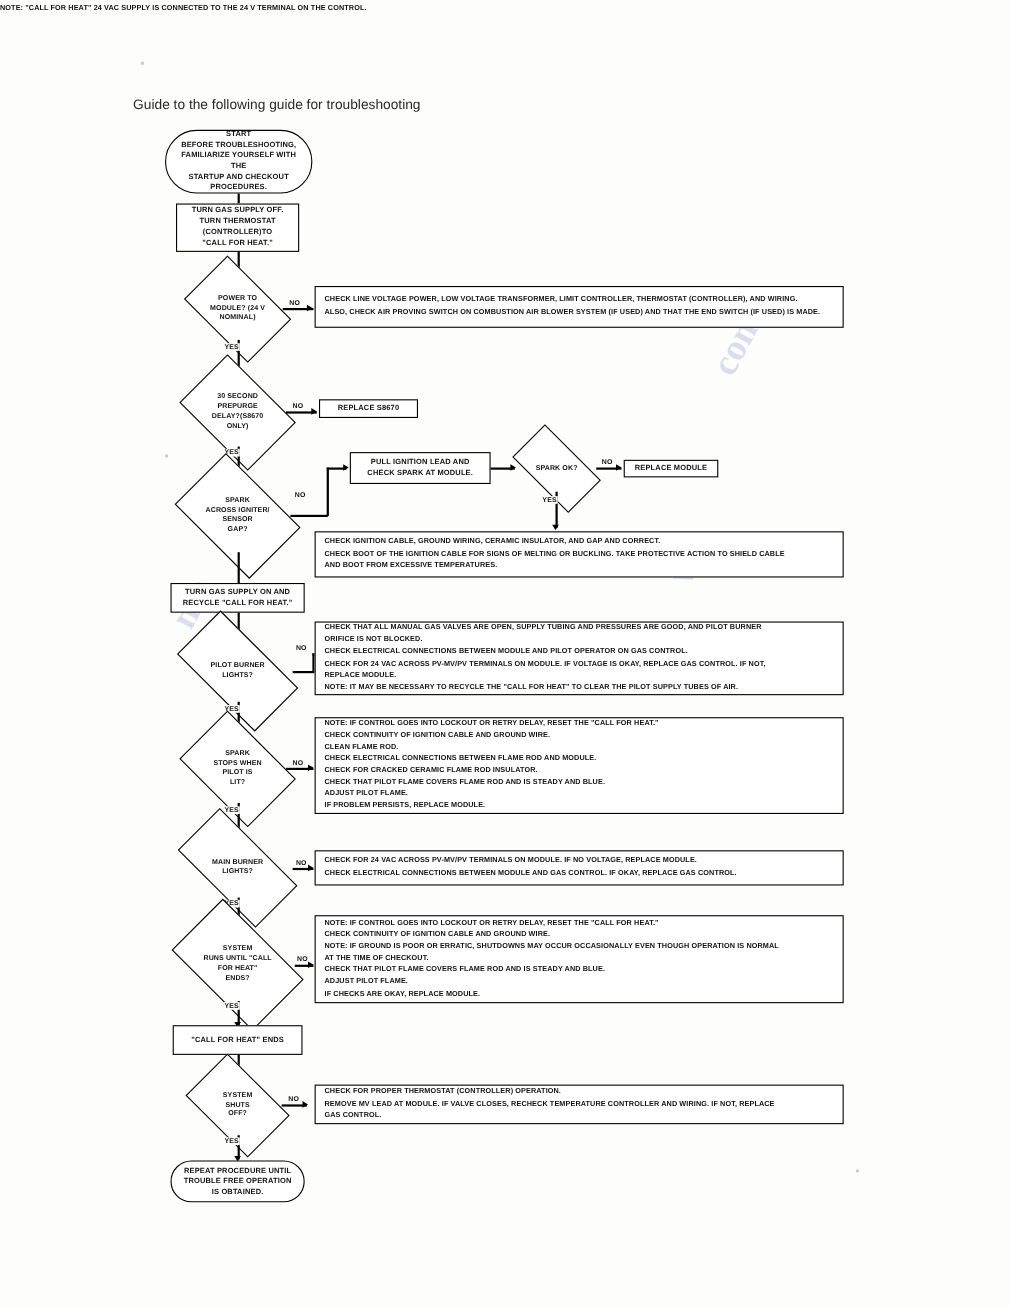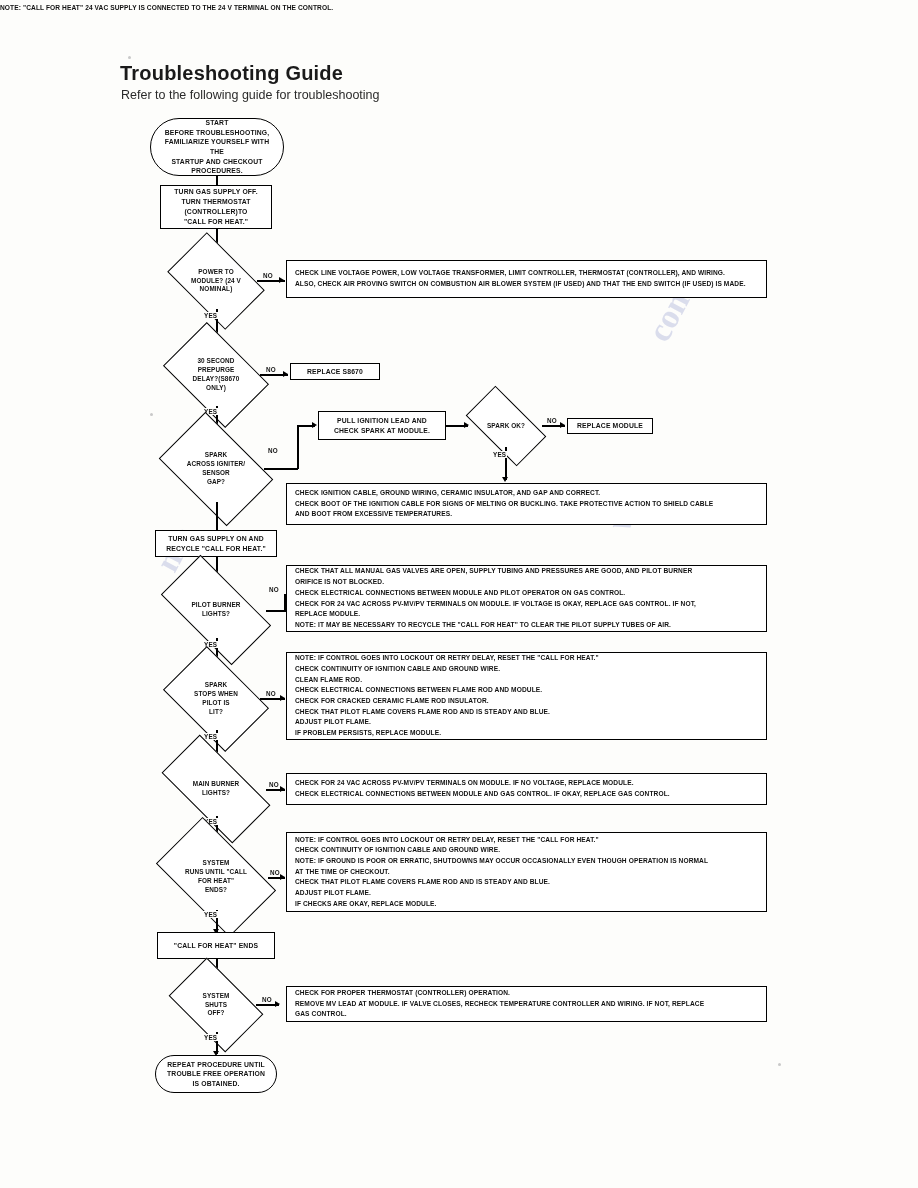--- a/index.html
+++ b/index.html
@@ -111,22 +111,21 @@
 
 <div id="page">
 
   <div class="wm" style="left:640px;top:330px;">com</div>
   <div class="wm" style="left:600px;top:520px;">ve</div>
   <div class="wm" style="left:148px;top:560px;">ma</div>
   <div class="speck" style="left:128px;top:56px;width:3px;height:3px;"></div>
   <div class="speck" style="left:778px;top:1063px;width:3px;height:3px;"></div>
   <div class="speck" style="left:150px;top:413px;width:3px;height:3px;"></div>
 
-  <div class="title">Troubleshooting Guide</div>
-  <div class="subtitle">Refer to the following guide for troubleshooting</div>
+  <div class="subtitle">Guide to the following guide for troubleshooting</div>
 
   <div class="node term" style="left:150px;top:118px;width:134px;height:58px;">
     <span class="lines" style="white-space: pre-line;">START
 BEFORE TROUBLESHOOTING,
 FAMILIARIZE YOURSELF WITH THE
 STARTUP AND CHECKOUT
 PROCEDURES.</span>
   </div>
   <div class="plainnote" style="left:292px;top:138px;width:480px;height:16px;">
     <span class="lines" style="white-space: pre-line;">NOTE: "CALL FOR HEAT" 24 VAC SUPPLY IS CONNECTED TO THE 24 V TERMINAL ON THE CONTROL.</span>

